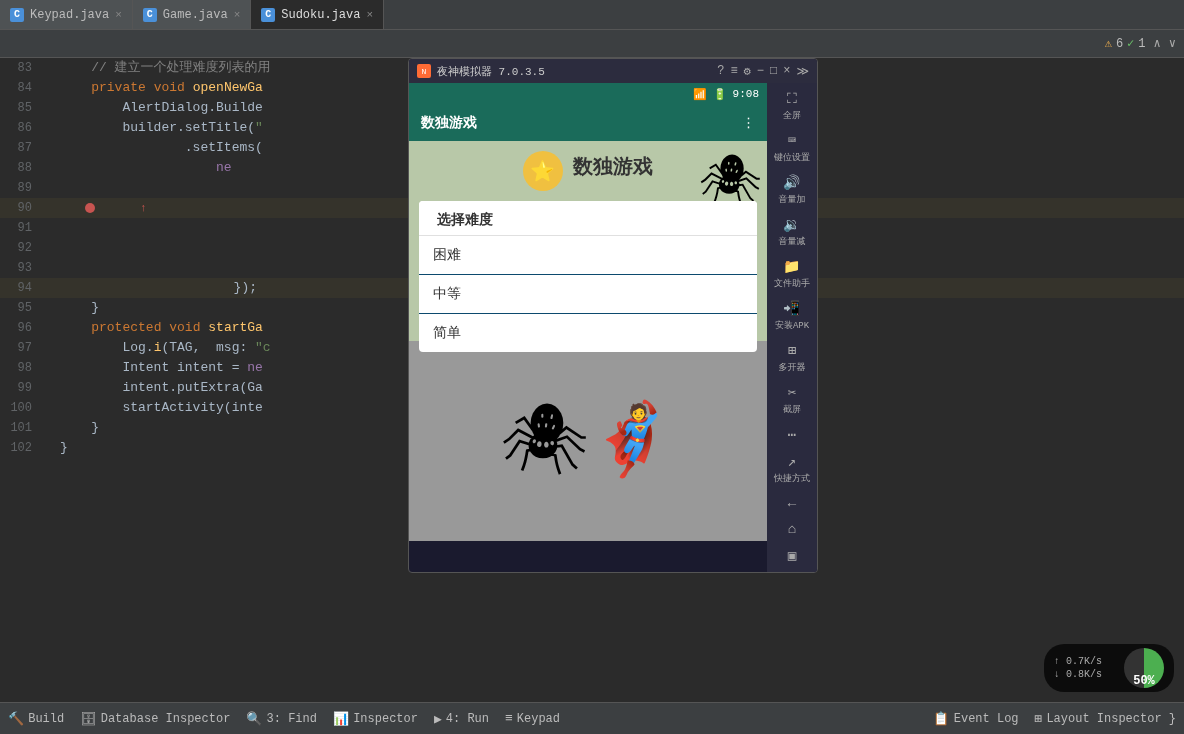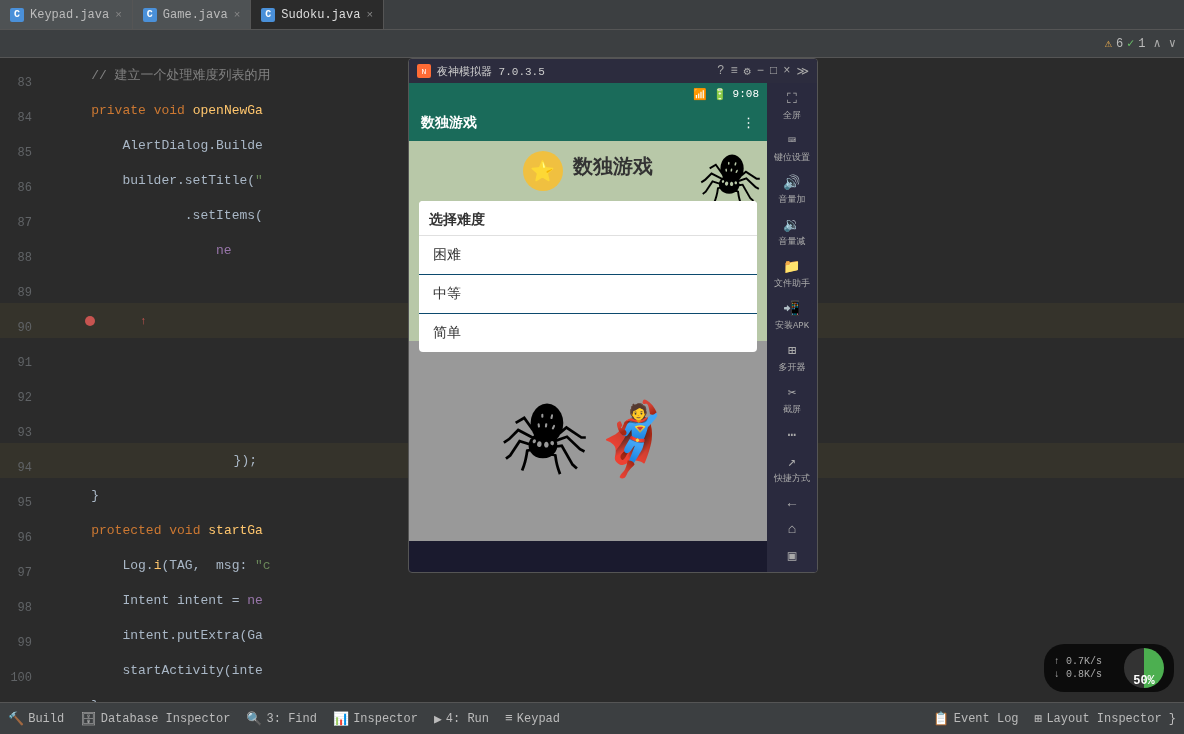--- a/index.html
+++ b/index.html
@@ -93,21 +93,20 @@
       line-height: 20px;
     }
     .line-number {
       width: 40px;
       min-width: 40px;
       text-align: right;
       padding-right: 8px;
       color: #606366;
       font-size: 12px;
       user-select: none;
-      margin-top: 15px;
     }
     .line-gutter {
       width: 20px;
       min-width: 20px;
       display: flex;
       align-items: center;
       justify-content: center;
     }
     .breakpoint {
       width: 10px;
@@ -243,21 +242,21 @@
       top: 60px;
       left: 10px;
       right: 10px;
       background: white;
       border-radius: 4px;
       z-index: 20;
       overflow: hidden;
     }
     .emu-dialog-title {
       background: white;
-      padding: 10px 10px 6px;
+      padding: 10px 18px 6px;
       font-size: 14px;
       font-weight: bold;
       color: #333;
       border-bottom: 1px solid #e0e0e0;
     }
     .emu-dialog-item {
       padding: 10px 14px;
       color: #333;
       font-size: 14px;
       border-bottom: 1px solid #0c4a6e;

